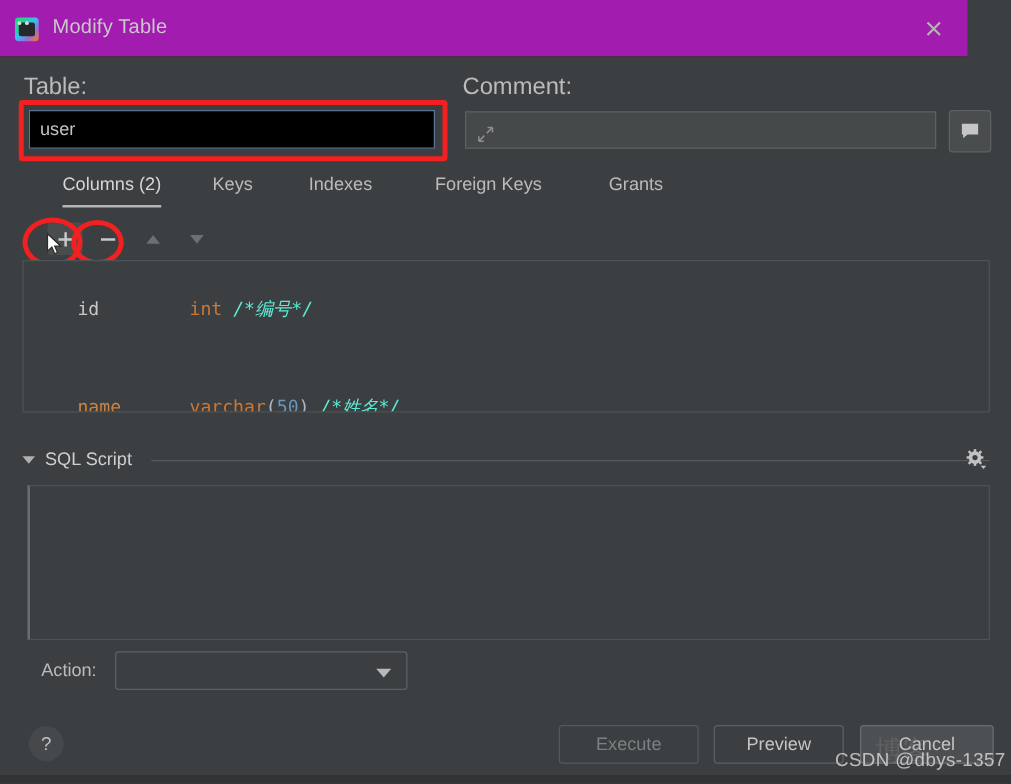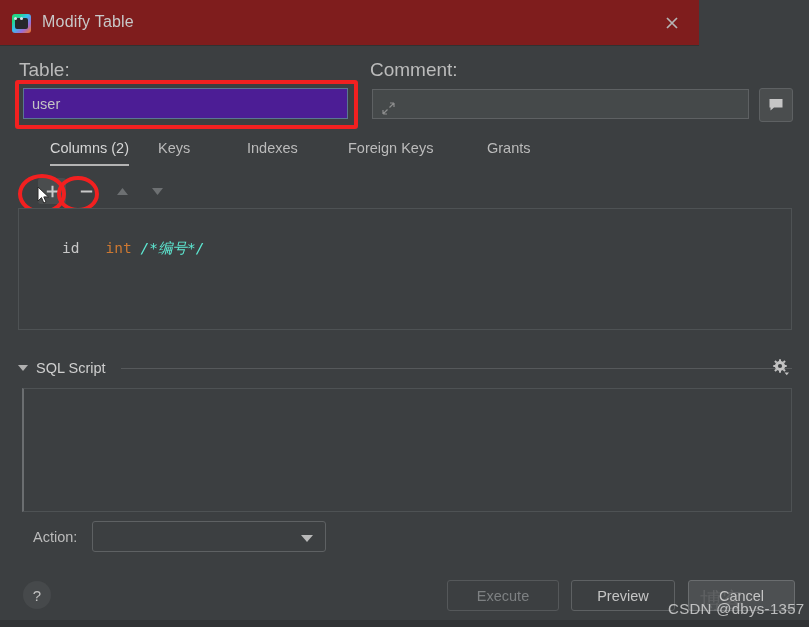--- a/index.html
+++ b/index.html
@@ -14,22 +14,22 @@
     font-family: "Liberation Sans", sans-serif;
     color: #bbbbbb;
     position: relative;
     -webkit-font-smoothing: antialiased;
   }
 
   
   .titlebar {
     position: absolute;
     left: 0; top: 0;
-    width: 699px; height: 45px;
-    background: #7f1d1d;
+    width: 774px; height: 45px;
+    background: #a21caf;
     border-bottom: 1px solid #323232;
   }
   .dg-icon {
     position: absolute;
     left: 12px; top: 14px;
     width: 19px; height: 19px;
     border-radius: 3px;
     background: linear-gradient(135deg, #21d789 0%, #21d789 22%, #35c0f0 45%, #9c6bd8 72%, #f97a12 100%);
     overflow: hidden;
   }
@@ -75,21 +75,21 @@
 
   
   .table-field-wrap {
     position: absolute;
     left: 23px; top: 88px;
     width: 325px; height: 31px;
   }
   .text-input {
     width: 100%; height: 100%;
     box-sizing: border-box;
-    background: #4c1d95;
+    background: #000000;
     border: 1px solid #5a7693;
     color: #c3c3c3;
     font-family: "Liberation Sans", sans-serif;
     font-size: 14.5px;
     padding: 0 8px;
     outline: none;
   }
   .redbox {
     position: absolute;
     border: 4px solid #f22020;
@@ -200,21 +200,21 @@
   }
   .col-row {
     font-family: "DejaVu Sans Mono", monospace;
     font-size: 14.5px;
     white-space: pre;
     padding: 0 8px;
     line-height: 26px;
   }
   .tk-name  { color: #c8c8c8; }
   .tk-name2 { color: #cc8242; }
-  .tk-type  { color: #cc7832; }
+  .tk-type  { color: #cc7832; margin-left: 46px; }
   .tk-num   { color: #6897bb; }
   .tk-paren { color: #a9b7c6; }
   .tk-cmt   { color: #5eead4; font-style: italic; }
 
   
   .sql-header {
     position: absolute;
     left: 18px; top: 356px;
     width: 774px; height: 24px;
     display: flex;
@@ -373,21 +373,21 @@
   </span>
 </div>
 <div class="comment-btn">
   <svg width="18" height="18" viewBox="0 0 18 18">
     <path d="M2.5 3 H15.5 V11.5 H7 L3.5 14.5 V11.5 H2.5 Z" fill="#c6c6c6"></path>
   </svg>
 </div>
 
 <div class="tabs">
   <div class="tab active" style="left:50px">Columns (2)</div>
-  <div class="tab" style="left:158px">Keys</div>
+  <div class="tab" style="left:170px">Keys</div>
   <div class="tab" style="left:247px">Indexes</div>
   <div class="tab" style="left:348px">Foreign Keys</div>
   <div class="tab" style="left:487px">Grants</div>
 </div>
 
 <div class="list-toolbar">
   <div class="tb-btn tb-plus">
     <svg width="15" height="15" viewBox="0 0 15 15">
       <path d="M7.5 1.8 V13.2 M1.8 7.5 H13.2" stroke="#c9c9c9" stroke-width="2" fill="none"></path>
     </svg>
@@ -412,20 +412,23 @@
 <div class="redcircle rc2"></div>
 <div class="cursor-arrow">
   <svg width="13" height="19" viewBox="0 0 13 19">
     <path d="M1 1 L1 15 L4.5 11.6 L6.8 17 L9 16 L6.8 10.9 L11.5 10.9 Z" fill="#ffffff" stroke="#2b2b2b" stroke-width="1"></path>
   </svg>
 </div>
 
 <div class="columns-panel">
   <div class="col-row">
     <span class="tk-name">id   </span><span class="tk-type">int</span><span class="tk-cmt"> </span><span class="tk-cmt">/*编号*/</span>
+  </div>
+  <div class="col-row">
+    <span class="tk-name2">name </span><span class="tk-type">varchar</span><span class="tk-paren">(</span><span class="tk-num">50</span><span class="tk-paren">)</span><span class="tk-cmt"> </span><span class="tk-cmt">/*姓名*/</span>
   </div>
 </div>
 
 <div class="sql-header">
   <div class="sql-tri"></div>
   <div class="sql-title">SQL Script</div>
   <div class="sql-rule"></div>
   <div class="gear-btn">
     <svg width="20" height="20" viewBox="0 0 20 20">
       <g fill="#c2c2c2">

